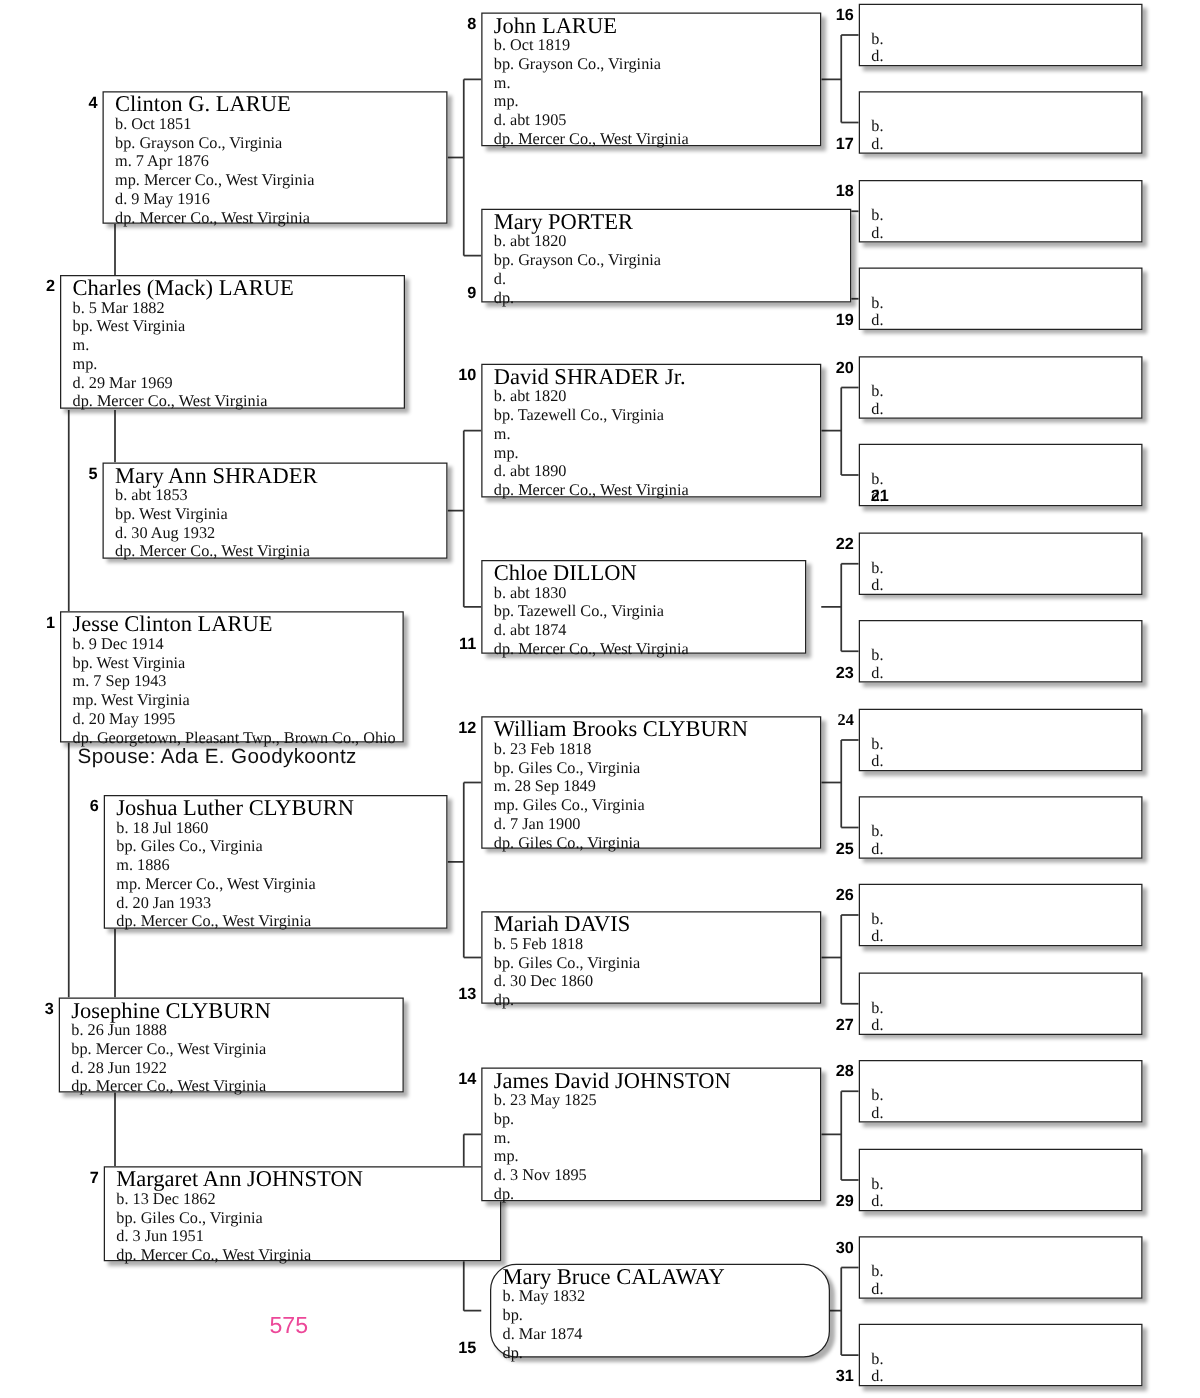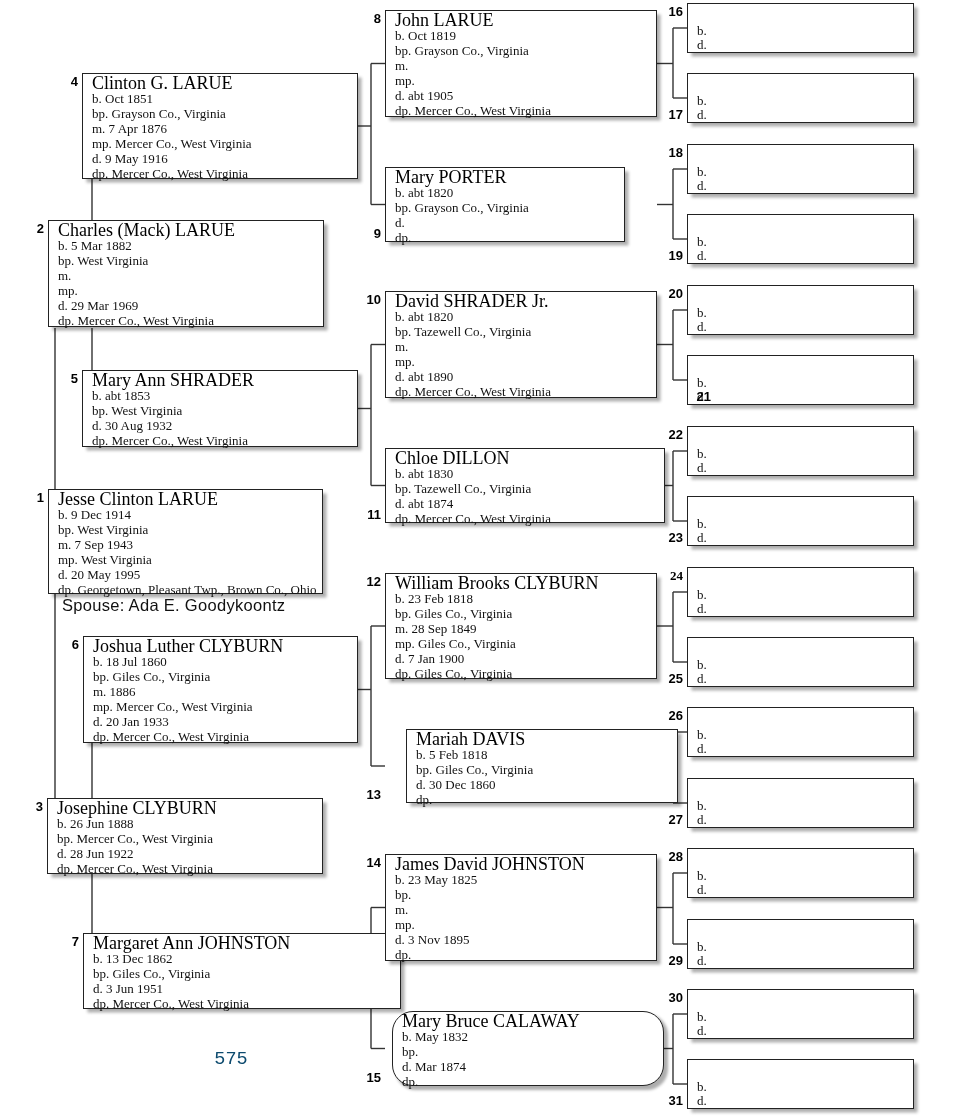--- a/index.html
+++ b/index.html
@@ -9,21 +9,21 @@
         padding:2px 3px 0 9px;box-shadow:3.5px 3.5px 3px rgba(0,0,0,0.32);}
   .pbox.empty{padding-top:20px;}
   .pname{font-family:Liberation Serif, serif;font-size:18px;line-height:15px;color:#000000;white-space:nowrap;}
   .pline{font-family:"Liberation Serif",serif;font-size:13px;line-height:15px;color:#111;white-space:nowrap;}
   .pbox.empty .pline{line-height:14px;}
   .pnum{position:absolute;font-family:"Liberation Sans",sans-serif;font-weight:bold;font-size:13px;
         color:#000;width:24px;text-align:right;}
   .spouse{position:absolute;left:62px;top:596px;font-family:"Liberation Sans",sans-serif;
           font-size:16.5px;letter-spacing:0.3px;color:#111;}
   .pageno{position:absolute;left:204px;top:1049px;width:54px;text-align:center;
-          font-family:Liberation Mono, monospace;font-size:18.5px;color:#0c4a6e;}
+          font-family:Liberation Sans, sans-serif;font-size:18.5px;color:#ec4899;}
 </style>
 </head>
 <body>
 
 <div class="canvas">
   <svg id="connectors" width="960" height="1118" viewBox="0 0 960 1118">
       <line x1="371" y1="63.5" x2="371" y2="204.5" stroke="#333" stroke-width="1.4"></line>
       <line x1="371" y1="63.5" x2="385" y2="63.5" stroke="#333" stroke-width="1.4"></line>
       <line x1="371" y1="204.5" x2="385" y2="204.5" stroke="#333" stroke-width="1.4"></line>
       <line x1="358" y1="126" x2="371" y2="126" stroke="#333" stroke-width="1.4"></line>
@@ -146,57 +146,57 @@
       <div class="pbox" style="left: 385px; top: 10px; width: 272px; height: 107px;">
         <div class="pname">John LARUE</div>
         <div class="pline">b. Oct 1819</div>
         <div class="pline">bp. Grayson Co., Virginia</div>
         <div class="pline">m.</div>
         <div class="pline">mp.</div>
         <div class="pline">d. abt 1905</div>
         <div class="pline">dp. Mercer Co., West Virginia</div>
       </div>
       <div class="pnum" style="left: 357px; top: 11px;">8</div>
-      <div class="pbox" style="left: 385px; top: 167px; width: 240px; height: 75px;">
+      <div class="pbox" style="left: 385px; top: 167px; width: 296px; height: 75px;">
         <div class="pname">Mary PORTER</div>
         <div class="pline">b. abt 1820</div>
         <div class="pline">bp. Grayson Co., Virginia</div>
         <div class="pline">d.</div>
         <div class="pline">dp.</div>
       </div>
       <div class="pnum" style="left: 357px; top: 226px;">9</div>
       <div class="pbox" style="left: 385px; top: 291px; width: 272px; height: 107px;">
         <div class="pname">David SHRADER Jr.</div>
         <div class="pline">b. abt 1820</div>
         <div class="pline">bp. Tazewell Co., Virginia</div>
         <div class="pline">m.</div>
         <div class="pline">mp.</div>
         <div class="pline">d. abt 1890</div>
         <div class="pline">dp. Mercer Co., West Virginia</div>
       </div>
       <div class="pnum" style="left: 357px; top: 292px;">10</div>
-      <div class="pbox" style="left: 385px; top: 448px; width: 280px; height: 75px;">
+      <div class="pbox" style="left: 385px; top: 448px; width: 260px; height: 75px;">
         <div class="pname">Chloe DILLON</div>
         <div class="pline">b. abt 1830</div>
         <div class="pline">bp. Tazewell Co., Virginia</div>
         <div class="pline">d. abt 1874</div>
         <div class="pline">dp. Mercer Co., West Virginia</div>
       </div>
       <div class="pnum" style="left: 357px; top: 507px;">11</div>
       <div class="pbox" style="left: 385px; top: 573px; width: 272px; height: 106px;">
         <div class="pname">William Brooks CLYBURN</div>
         <div class="pline">b. 23 Feb 1818</div>
         <div class="pline">bp. Giles Co., Virginia</div>
         <div class="pline">m. 28 Sep 1849</div>
         <div class="pline">mp. Giles Co., Virginia</div>
         <div class="pline">d. 7 Jan 1900</div>
         <div class="pline">dp. Giles Co., Virginia</div>
       </div>
       <div class="pnum" style="left: 357px; top: 574px;">12</div>
-      <div class="pbox" style="left: 406px; top: 729px; width: 272px; height: 74px;">
+      <div class="pbox" style="left: 385px; top: 729px; width: 272px; height: 74px;">
         <div class="pname">Mariah DAVIS</div>
         <div class="pline">b. 5 Feb 1818</div>
         <div class="pline">bp. Giles Co., Virginia</div>
         <div class="pline">d. 30 Dec 1860</div>
         <div class="pline">dp.</div>
       </div>
       <div class="pnum" style="left: 357px; top: 787px;">13</div>
       <div class="pbox" style="left: 385px; top: 854px; width: 272px; height: 107px;">
         <div class="pname">James David JOHNSTON</div>
         <div class="pline">b. 23 May 1825</div>

